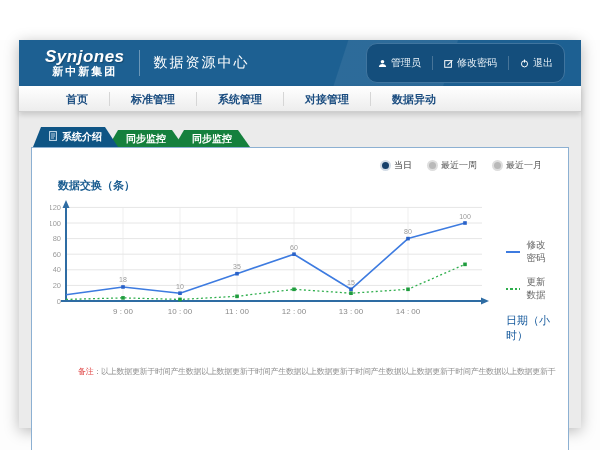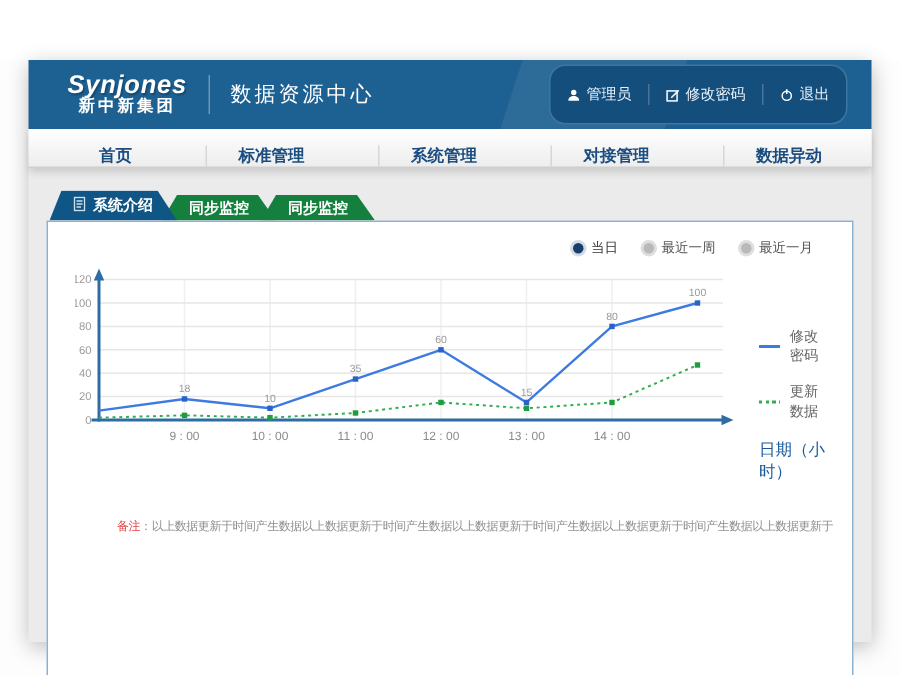--- a/index.html
+++ b/index.html
@@ -24,24 +24,24 @@
   .spacer { flex:1; }
   .user-pill { display:flex; align-items:center; height:40px; background:#144e7c;
     border:1px solid #40759f; border-radius:11px; color:#e8f1f8; font-size:10px; z-index:2; }
   .user-pill .u-item { display:flex; align-items:center; gap:4px; padding:0 11px; cursor:pointer; }
   .user-pill .u-item + .u-item { border-left:1px solid rgba(255,255,255,.22); }
   .u-item svg { display:block; }
 
   
   .main-nav { height:26px; background:linear-gradient(#ffffff,#ededed);
     border-bottom:1px solid #cfcfcf; box-shadow:0 3px 5px rgba(0,0,0,.14);
-    display:flex; align-items:flex-end; padding-left:26px; position:relative; z-index:1; }
+    display:flex; align-items:center; padding-left:26px; position:relative; z-index:1; }
   .nav-item { font-size:11px; font-weight:bold; color:#1b4d80; padding:0 21px;
     line-height:14px; cursor:pointer; }
-  .nav-item + .nav-item { border-left:1px solid #d6d6d6;margin-left:28px; }
+  .nav-item + .nav-item { border-left:1px solid #d6d6d6; }
 
   
   .page { padding:15px 12px 0 12px; }
   .tabs { display:flex; align-items:flex-end; height:20px; margin-left:2px; }
   .tab { color:#fff; font-weight:bold; display:flex; align-items:center; gap:5px; cursor:pointer; }
   .tab.active { background:#0f5585; font-size:10px; height:20px; padding:0 16px;
     clip-path:polygon(8px 0, calc(100% - 13px) 0, 100% 100%, 0 100%); z-index:3; position:relative; }
   .tab.inactive { background:#15803d; font-size:10px; height:17px; padding:0 18px;
     margin-left:-10px; clip-path:polygon(10px 0, calc(100% - 12px) 0, 100% 100%, 0 100%);
     position:relative; }
@@ -160,20 +160,21 @@
           <div class="radio-option">
             <span class="radio-dot"></span>
             <span>最近一周</span>
           </div>
           <div class="radio-option">
             <span class="radio-dot"></span>
             <span>最近一月</span>
           </div>
         </div>
 
+        <div class="y-axis-title">数据交换（条）</div>
 
         <div class="chart-row">
           <svg class="chart" width="452" height="134" viewBox="0 0 452 134">
               <line x1="73" y1="106" x2="73" y2="12" stroke="#efefef" stroke-width="1"></line>
               <line x1="130" y1="106" x2="130" y2="12" stroke="#efefef" stroke-width="1"></line>
               <line x1="187" y1="106" x2="187" y2="12" stroke="#efefef" stroke-width="1"></line>
               <line x1="244" y1="106" x2="244" y2="12" stroke="#efefef" stroke-width="1"></line>
               <line x1="301" y1="106" x2="301" y2="12" stroke="#efefef" stroke-width="1"></line>
               <line x1="358" y1="106" x2="358" y2="12" stroke="#efefef" stroke-width="1"></line>
               <line x1="16" y1="90.4" x2="432" y2="90.4" stroke="#e6e6e6" stroke-width="1"></line>

